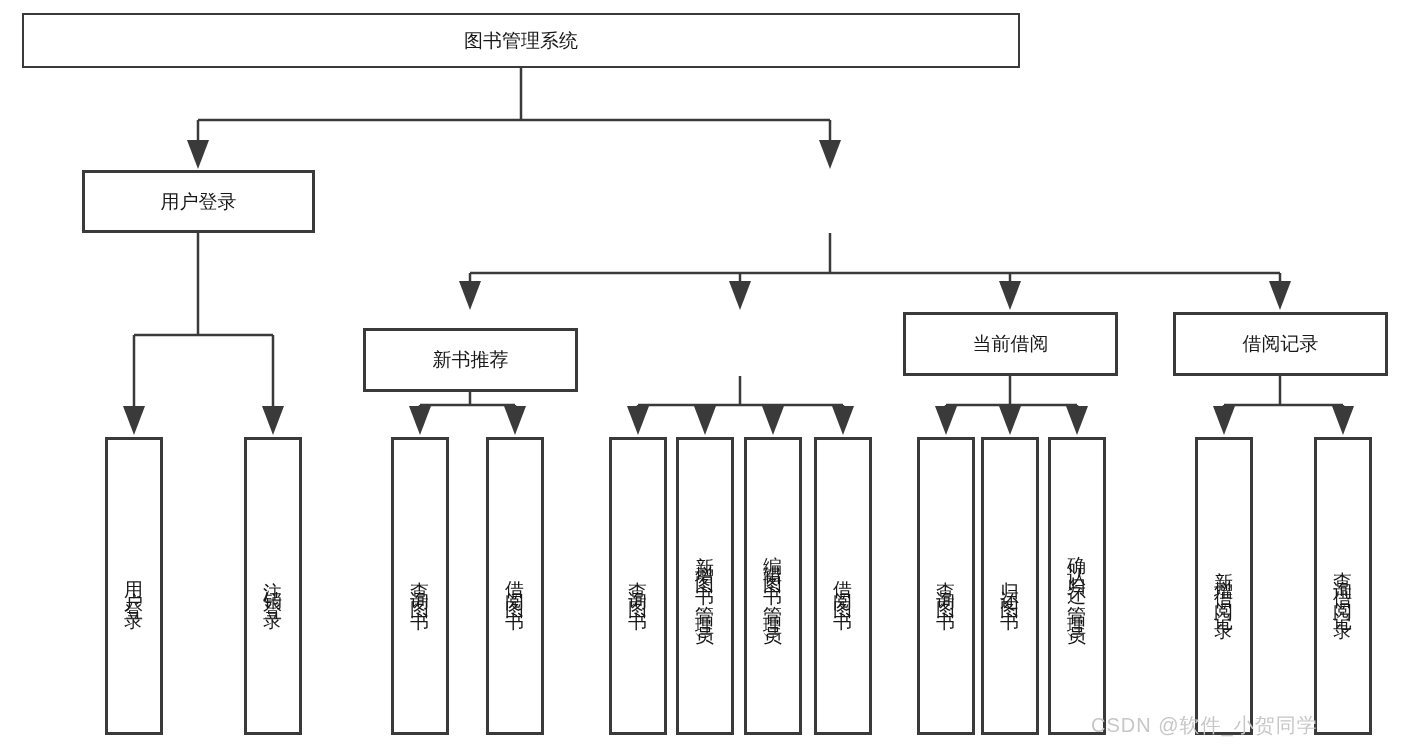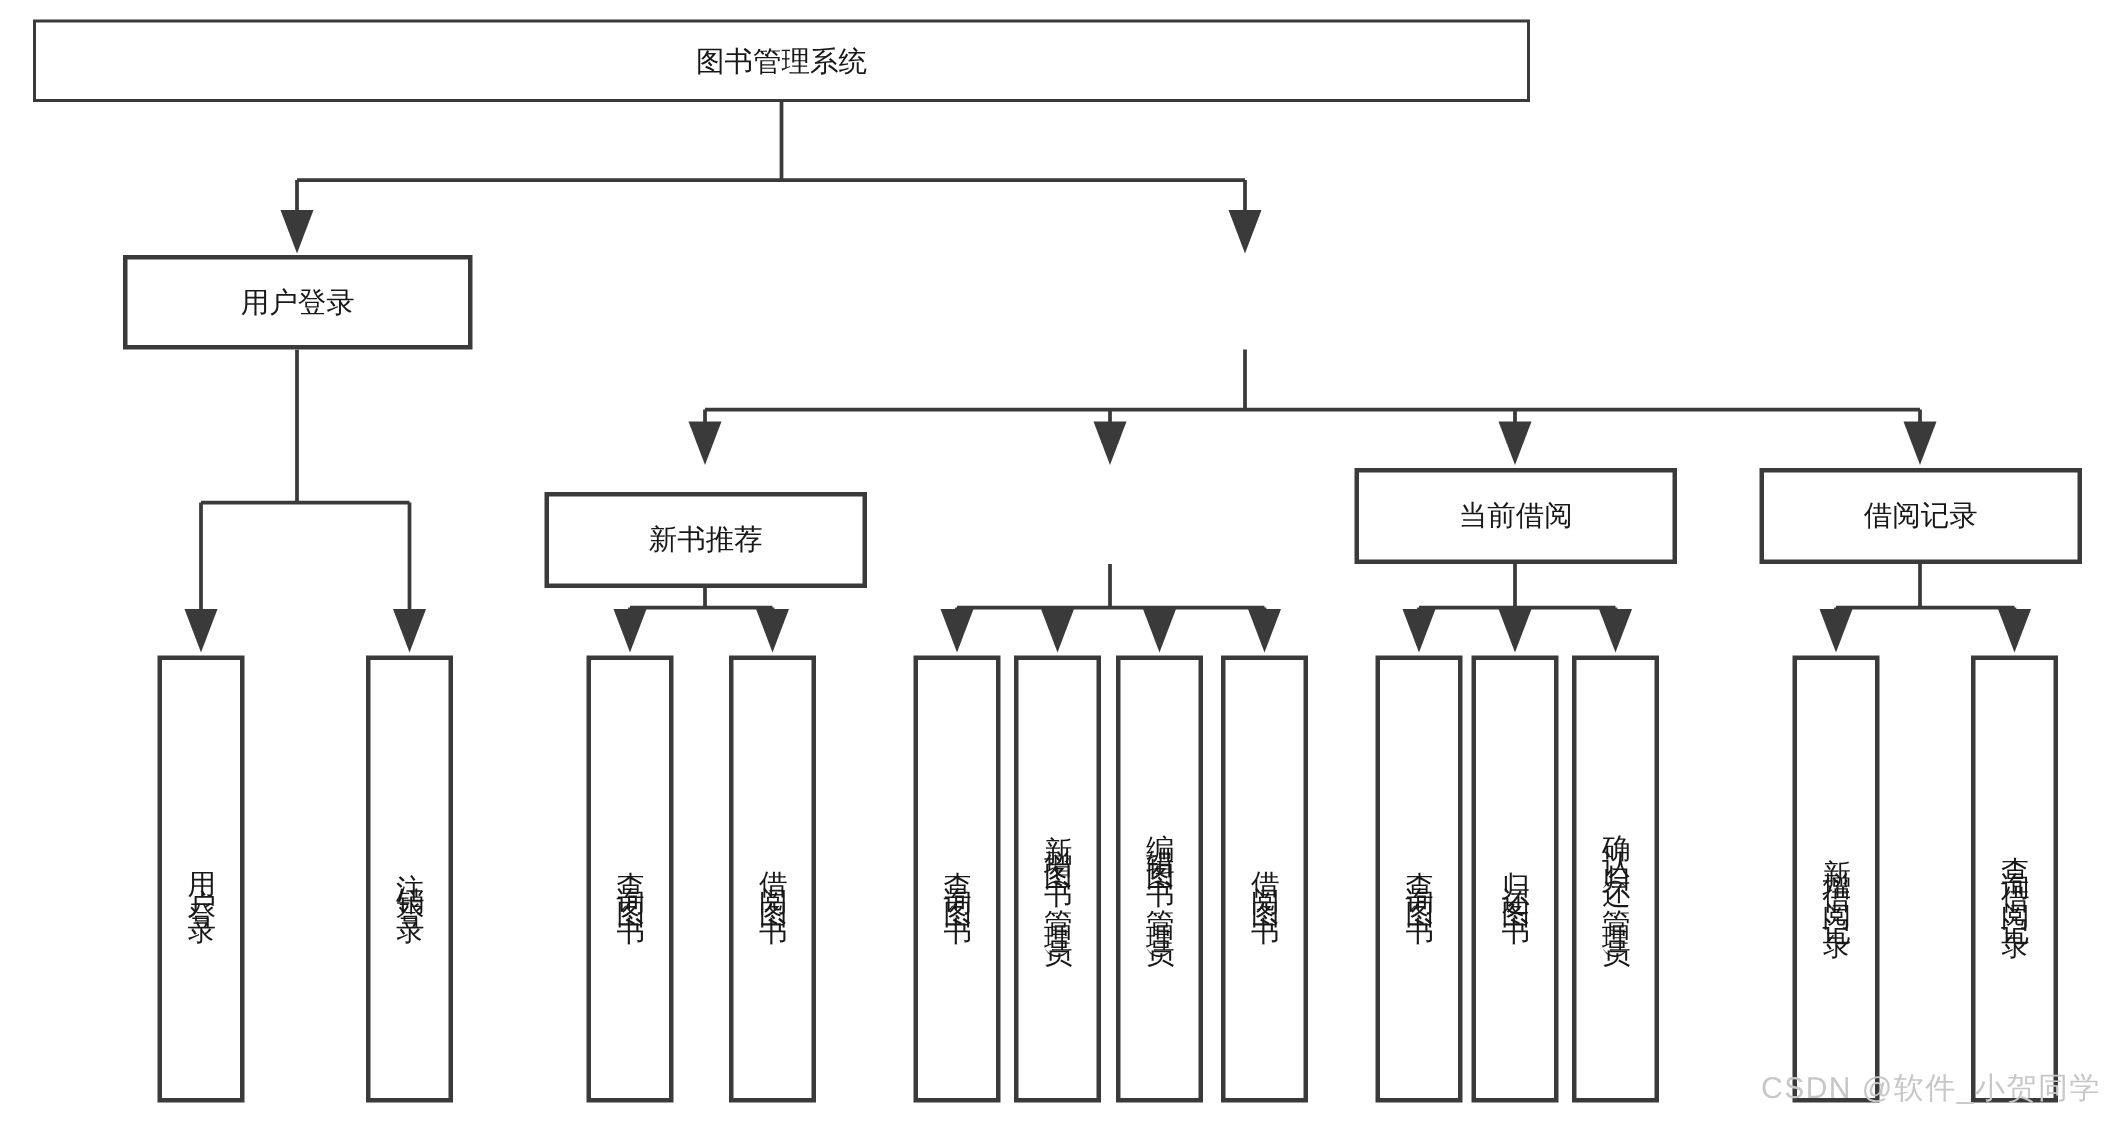--- a/index.html
+++ b/index.html
@@ -56,21 +56,21 @@
   #n-records{left:1173px;top:312px;width:215px;height:64px;}
   #l1{left:105px;}  #l2{left:244px;}
   #l3{left:391px;}  #l4{left:486px;}
   #l5{left:609px;}  #l6{left:676px;}
   #l7{left:744px;}  #l8{left:814px;}
   #l9{left:917px;}  #l10{left:981px;}
   #l11{left:1048px;}
   #l12{left:1195px;} #l13{left:1314px;}
   .watermark{
     position:absolute;
-    left:1174px;top:712px;
+    left:1091px;top:712px;
     font-size:20px;
     color:#c7c7c7;
     letter-spacing:1px;
     z-index:5;
     white-space:nowrap;
   }
 </style>
 </head>
 <body>
 

